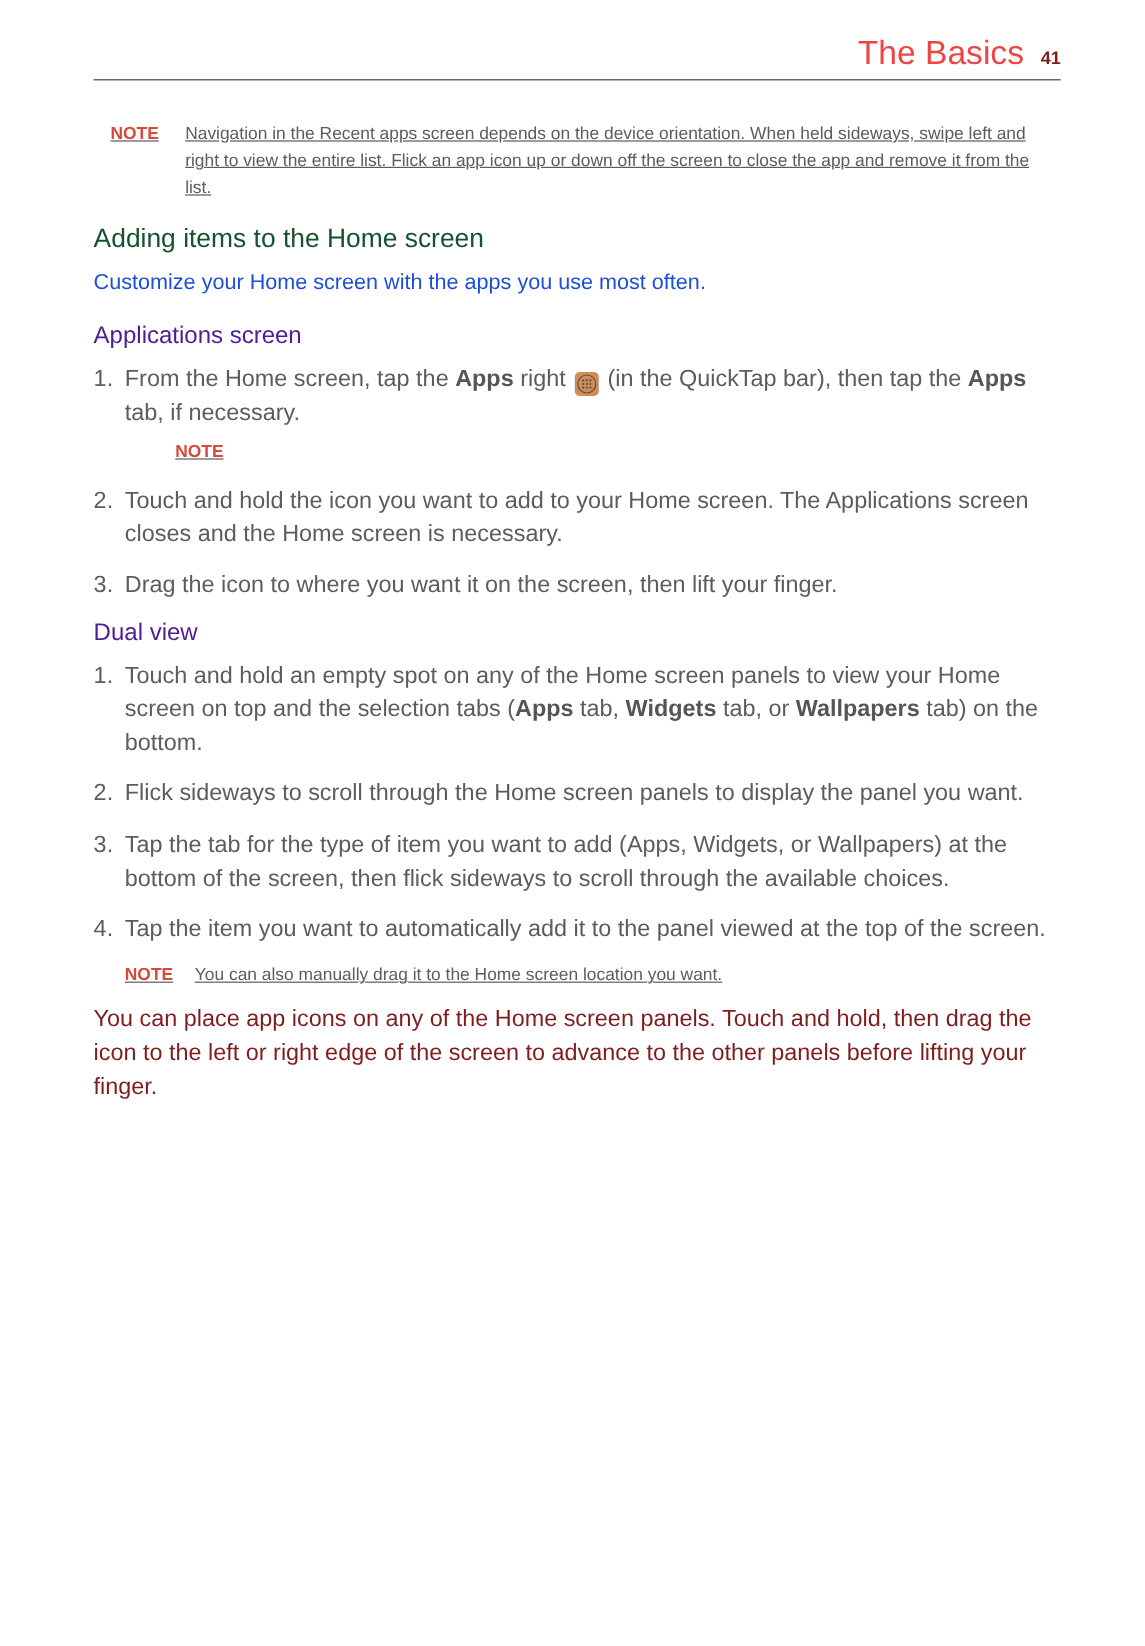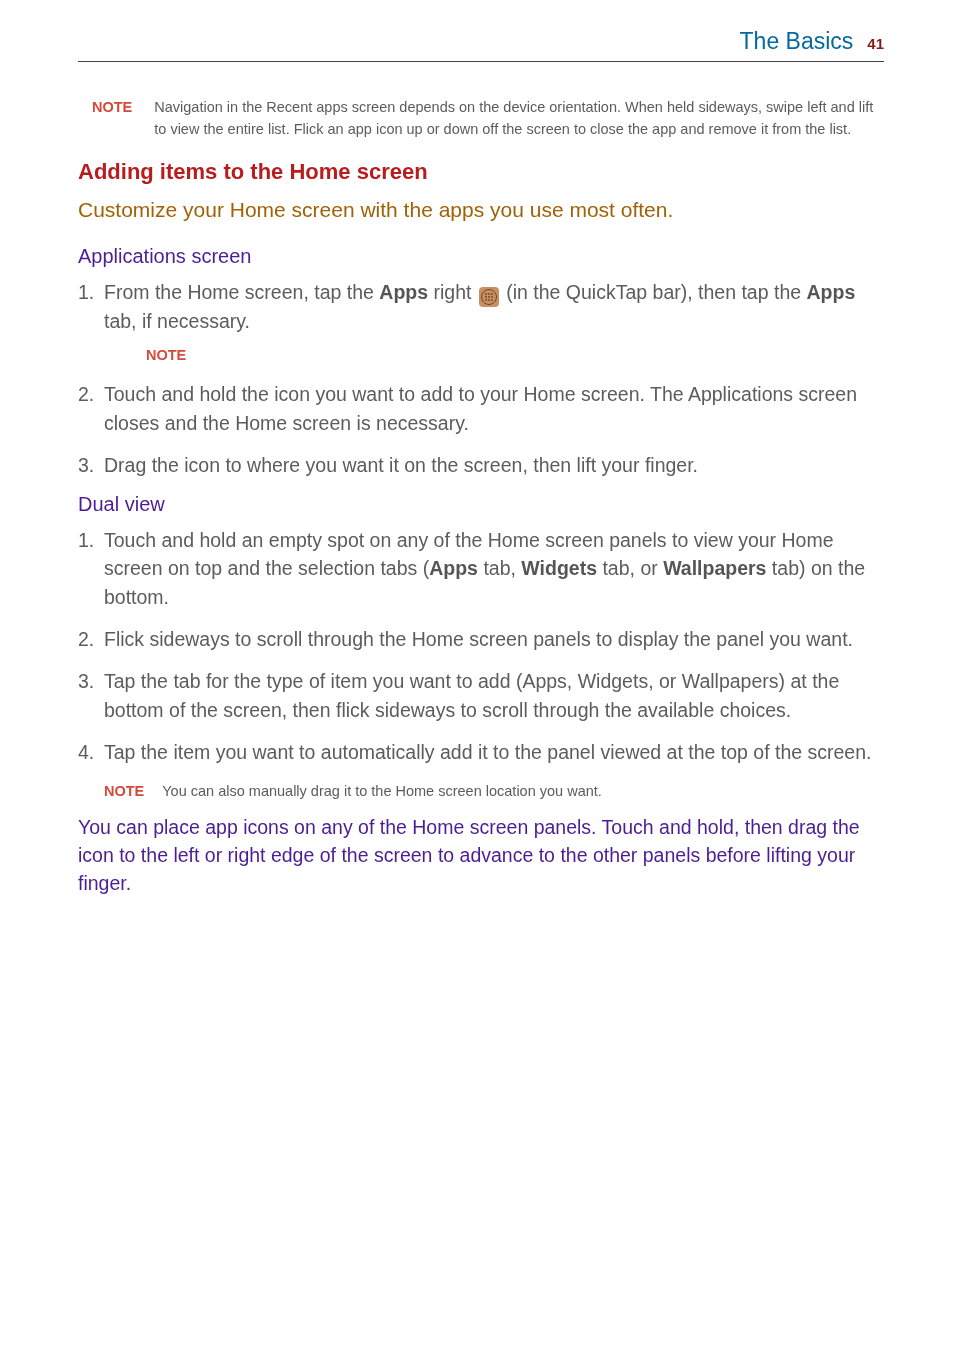--- a/index.html
+++ b/index.html
@@ -1,51 +1,51 @@
 <!DOCTYPE html>
 <html><head>
 <meta charset="utf-8">
 <style>
   * { box-sizing: border-box; margin: 0; padding: 0; }
   html, body { width: 954px; background: #fff; font-family: Arial, Helvetica, sans-serif; }
   .page { padding: 28px 70px 40px 78px; color: #5c5c5c; }
   .header { display: flex; justify-content: flex-end; align-items: baseline; border-bottom: 1.5px solid #444; padding-bottom: 6px; margin-bottom: 34px; gap: 14px; }
-  .header-title { font-size: 23px; color: #0369a1; }
+  .header-title { font-size: 28px; color: #ef4444; }
   .header-page { font-size: 15px; color: #7f1d1d; font-weight: bold; }
-  .note-block { display: flex; gap: 22px; margin: 0 0 18px 14px; padding-right: 2px; }
+  .note-block { display: flex; gap: 22px; margin: 0 0 18px 14px; padding-right: 2px; text-decoration: underline; }
   .note-block.tight { margin-left: 42px; gap: 8px; margin-top: 8px; margin-bottom: 14px; }
   .note-block.mid { margin-left: 26px; gap: 18px; margin-top: 6px; margin-bottom: 10px; }
   .note-label { color: #d64a3a; font-weight: bold; font-size: 14.5px; flex: 0 0 auto; line-height: 1.5; padding-top: 1px; }
   .note-text { font-size: 14.5px; line-height: 1.55; color: #5c5c5c; }
-  .h-red { color: #b91c1c; font-size: 22px; margin: 10px 0 10px 0; font-weight: bold; }
-  .intro { font-size: 21px; line-height: 1.45; margin-bottom: 20px; color: #a16207; }
+  .h-red { color: #14532d; font-size: 22px; margin: 10px 0 10px 0; font-weight: normal; }
+  .intro { font-size: 18px; line-height: 1.45; margin-bottom: 20px; color: #1d4ed8; }
   .h-sub { font-size: 20px; color: #4c1d95; margin: 8px 0 10px 0; font-weight: normal; }
   ol.steps { list-style: none; counter-reset: step; margin-bottom: 14px; }
   ol.steps > li { counter-increment: step; font-size: 19.5px; line-height: 1.45; margin-bottom: 14px; padding-left: 26px; position: relative; color: #5c5c5c; }
   ol.steps > li::before { content: counter(step) "."; position: absolute; left: 0; top: 0; color: #5c5c5c; }
   .b { font-weight: bold; color: #555; }
   .nb { font-weight: bold; color: #555; }
   .apps-icon { display: inline-flex; width: 20px; height: 20px; background: #c98f5e; border-radius: 4px; vertical-align: -3px; align-items: center; justify-content: center; position: relative; margin: 0 2px; }
   .apps-icon::before { content: ""; width: 14px; height: 14px; border: 1.2px solid #6a4a2a; border-radius: 50%; position: absolute; }
   .apps-icon svg { width: 10px; height: 10px; position: relative; }
-  .para { font-size: 19.5px; line-height: 1.45; color: #4c1d95; margin-bottom: 14px; }
+  .para { font-size: 19.5px; line-height: 1.45; color: #7f1d1d; margin-bottom: 14px; }
 </style>
 </head>
 <body>
 
 <div class="page">
 
   <div class="header">
     <span class="header-title">The Basics</span>
     <span class="header-page">41</span>
   </div>
 
   <div class="note-block">
     <span class="note-label">NOTE</span>
-    <span class="note-text">Navigation in the Recent apps screen depends on the device orientation. When held sideways, swipe left and lift to view the entire list. Flick an app icon up or down off the screen to close the app and remove it from the list.</span>
+    <span class="note-text">Navigation in the Recent apps screen depends on the device orientation. When held sideways, swipe left and right to view the entire list. Flick an app icon up or down off the screen to close the app and remove it from the list.</span>
   </div>
 
   <h2 class="h-red">Adding items to the Home screen</h2>
   <p class="intro">Customize your Home screen with the apps you use most often.</p>
 
   <h3 class="h-sub">Applications screen</h3>
 
   <ol class="steps">
     <li>
       <span>From the Home screen, tap the </span><span class="b">Apps</span><span> right </span><span class="apps-icon">

